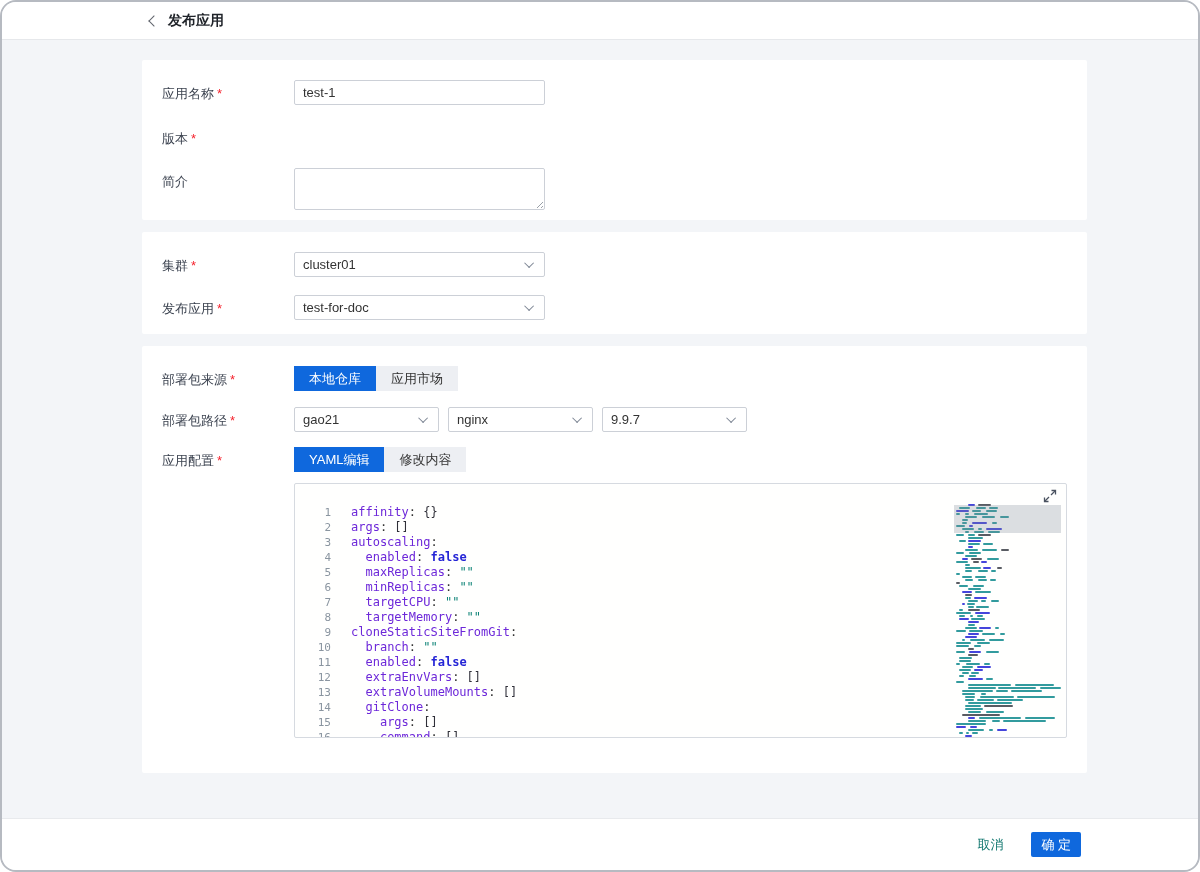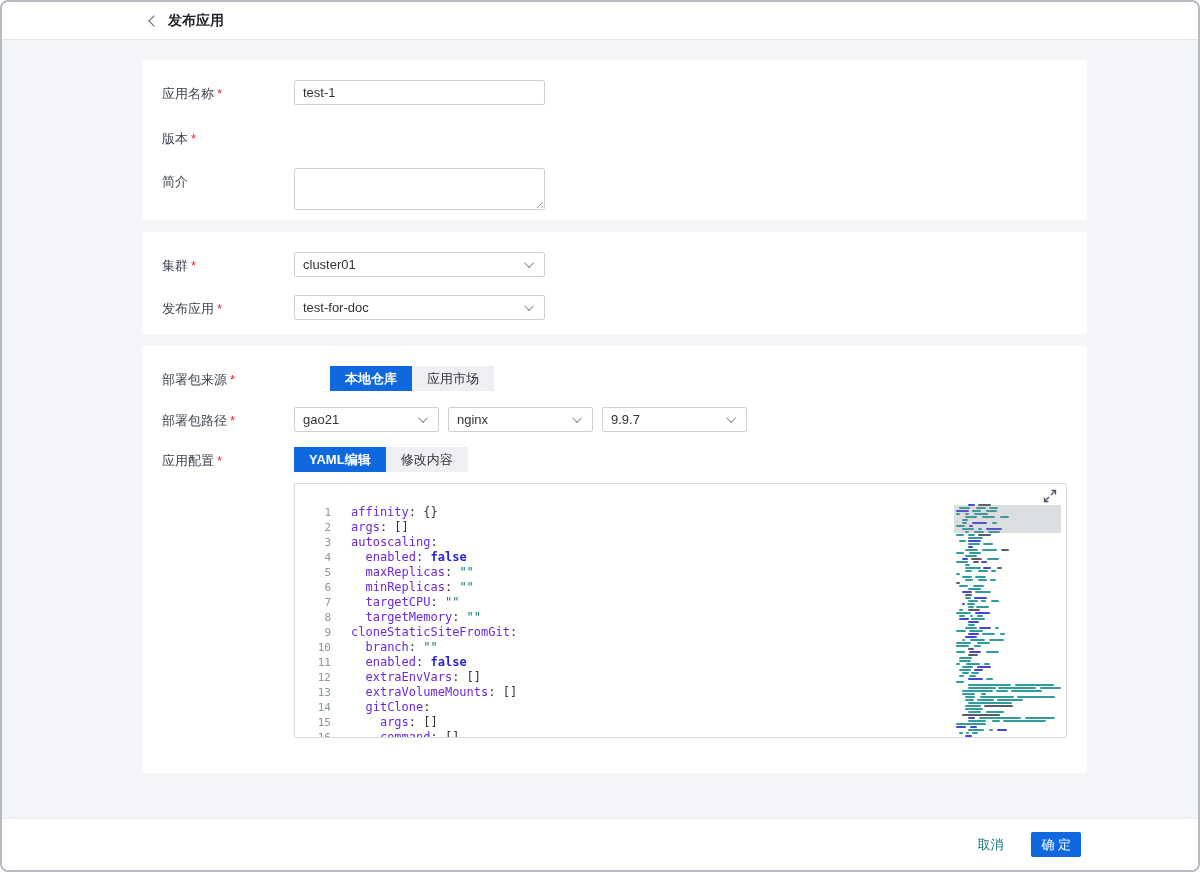--- a/index.html
+++ b/index.html
@@ -1,37 +1,37 @@
 <!DOCTYPE html>
 <html><head>
 <meta charset="utf-8">
 <style>
   * { margin:0; padding:0; box-sizing:border-box; }
   html,body { width:1200px; height:872px; font-family:"Liberation Sans", sans-serif; background:#fff; }
   .page {
     width:1200px; height:872px; background:#f3f5f8;
-    border:2px solid #b6bac1; border-radius:8px; overflow:hidden;
+    border:2px solid #b6bac1; border-radius:16px; overflow:hidden;
     display:flex; flex-direction:column; position:relative;
   }
   
   .topbar { height:38px; background:#fff; border-bottom:1px solid #e6e8eb;
     display:flex; align-items:center; padding-left:148px; flex-shrink:0; }
   .back-btn { display:flex; align-items:center; cursor:pointer; }
   .chev-left { width:8px; height:8px; border-left:1.6px solid #60646c; border-bottom:1.6px solid #60646c;
     transform:rotate(45deg); margin-right:10px; }
   .page-title { font-size:14px; font-weight:700; color:#1f2329; }
   
   .main { flex:1; overflow:hidden; padding:20px 0 0 140px; }
   .card { width:945px; background:#fff; border-radius:2px; padding:20px 0 0 20px; margin-bottom:12px; }
   .card-1 { height:160px; }
   .card-2 { height:102px; }
   .card-3 { height:427px; }
   .form-row { display:flex; margin-bottom:20px; }
   .form-row.gap18 { margin-bottom:18px; }
-  .form-row.gap16 { margin-bottom:16px;gap:36px; }
+  .form-row.gap16 { margin-bottom:16px; }
   .form-row.gap15 { margin-bottom:15px; }
   .form-row.gap12 { margin-bottom:12px; }
   .form-row.gap11 { margin-bottom:11px; }
   .form-label { width:132px; flex-shrink:0; font-size:13px; color:#3c4350; padding-top:5px; }
   .req { color:#f5222d; margin-left:3px; }
   .text-input { width:251px; height:25px; border:1px solid #ccd0d7; border-radius:2px;
     font-size:13px; color:#333; padding:0 8px; background:#fff; font-family:"Liberation Sans",sans-serif; outline:none; }
   .textarea-wrap { position:relative; width:251px; }
   .text-area { width:251px; height:42px; border:1px solid #ccd0d7; border-radius:2px; resize:none;
     font-size:13px; color:#333; padding:4px 8px; font-family:"Liberation Sans",sans-serif; outline:none; display:block; }
@@ -44,21 +44,21 @@
   .select.w250 { width:251px; }
   .select.w145 { width:145px; margin-right:9px; }
   .select-value { font-size:13px; color:#333; }
   .chev-down { width:7px; height:7px; border-left:1.4px solid #7d8694; border-bottom:1.4px solid #7d8694;
     transform:rotate(-45deg) translateY(-2px); }
   .select-group { display:flex; }
   
   .seg-group { display:flex; }
   .seg-btn { height:25px; padding:0 15px; font-size:13px; display:flex; align-items:center;
     background:#edeff3; color:#333; cursor:pointer; border:none; font-family:"Liberation Sans",sans-serif; }
-  .seg-btn.active { background:#0f68dd; color:#fff; font-weight:700; }
+  .seg-btn.active { background:#0f68dd; color:#fff; font-weight:400; }
   
   .editor { position:relative; width:773px; height:255px; border:1px solid #d6dae0; border-radius:2px;
     background:#fffffe; overflow:hidden; }
   .expand-btn { position:absolute; top:4px; right:8px; width:16px; height:16px; cursor:pointer; z-index:3; }
   .editor-lines { padding-top:21px; }
   .code-line { display:flex; height:15px; line-height:15px; }
   .gutter-num { width:36px; flex-shrink:0; text-align:right; font-family:"DejaVu Sans Mono",monospace;
     font-size:11px; color:#8a95a0; }
   .code-text { margin-left:20px; white-space:pre; font-family:"DejaVu Sans Mono",monospace; font-size:12px; }
   .tk-key { color:#6d28d9; }

